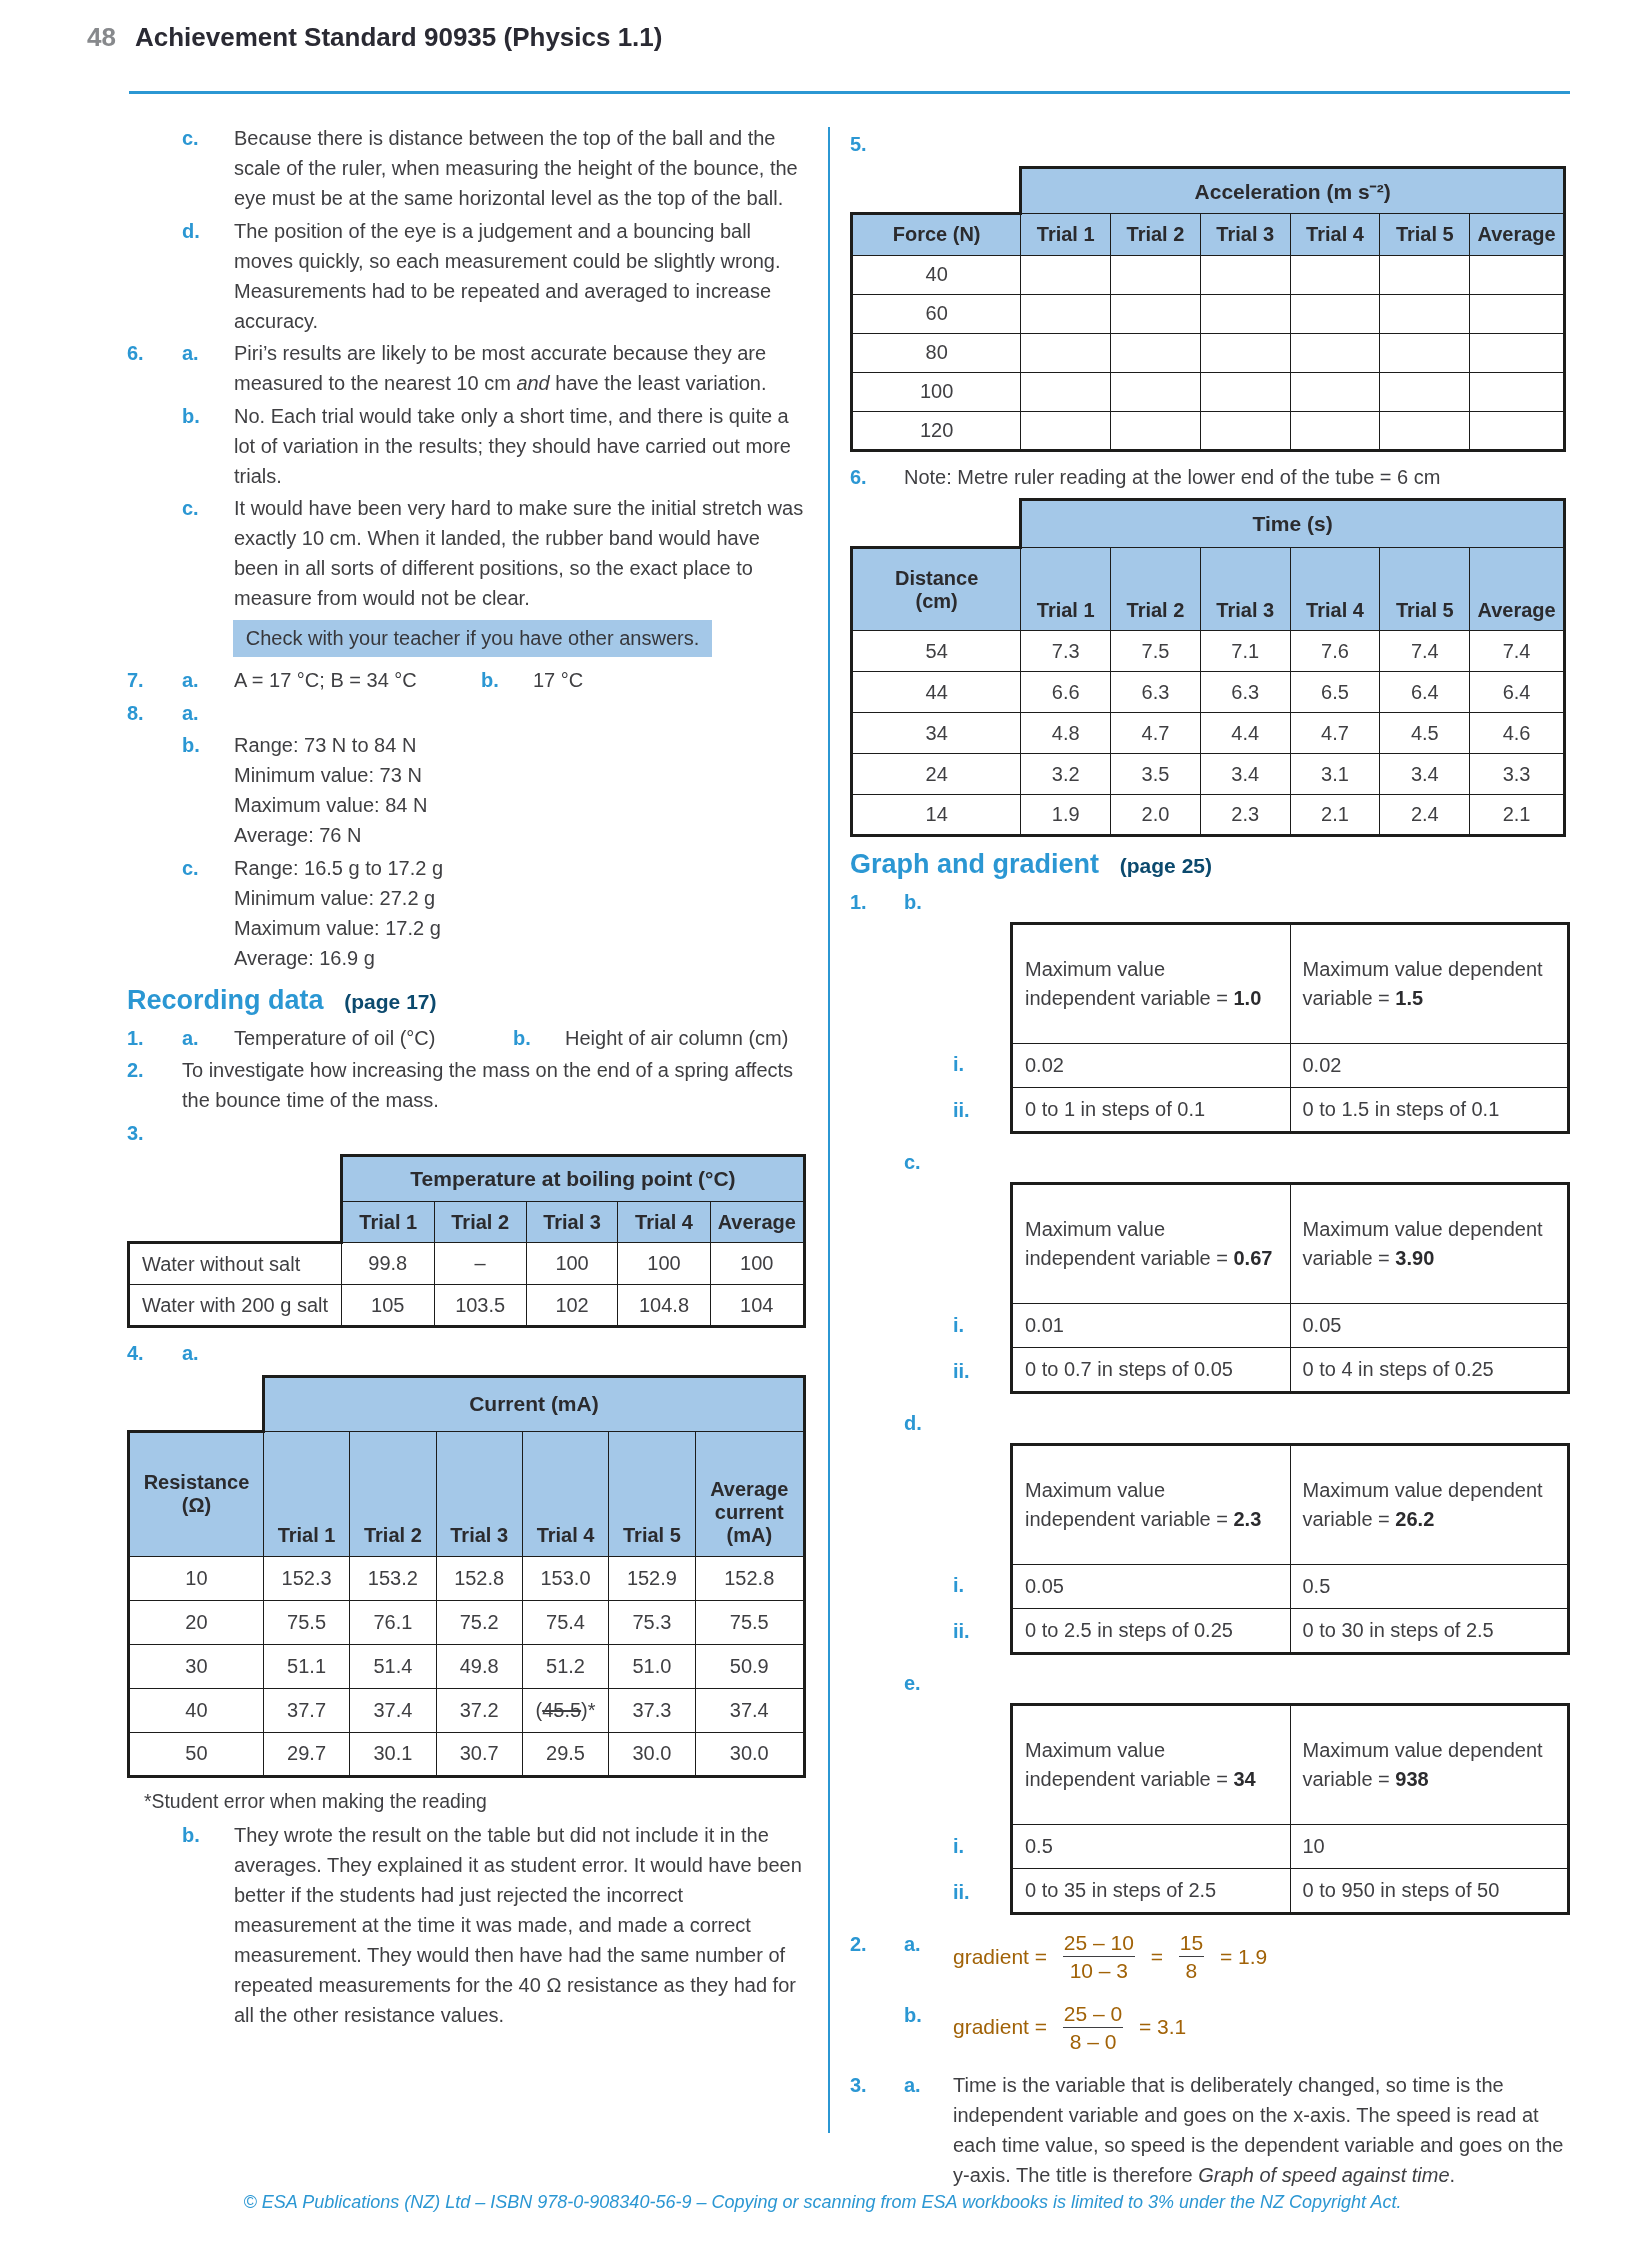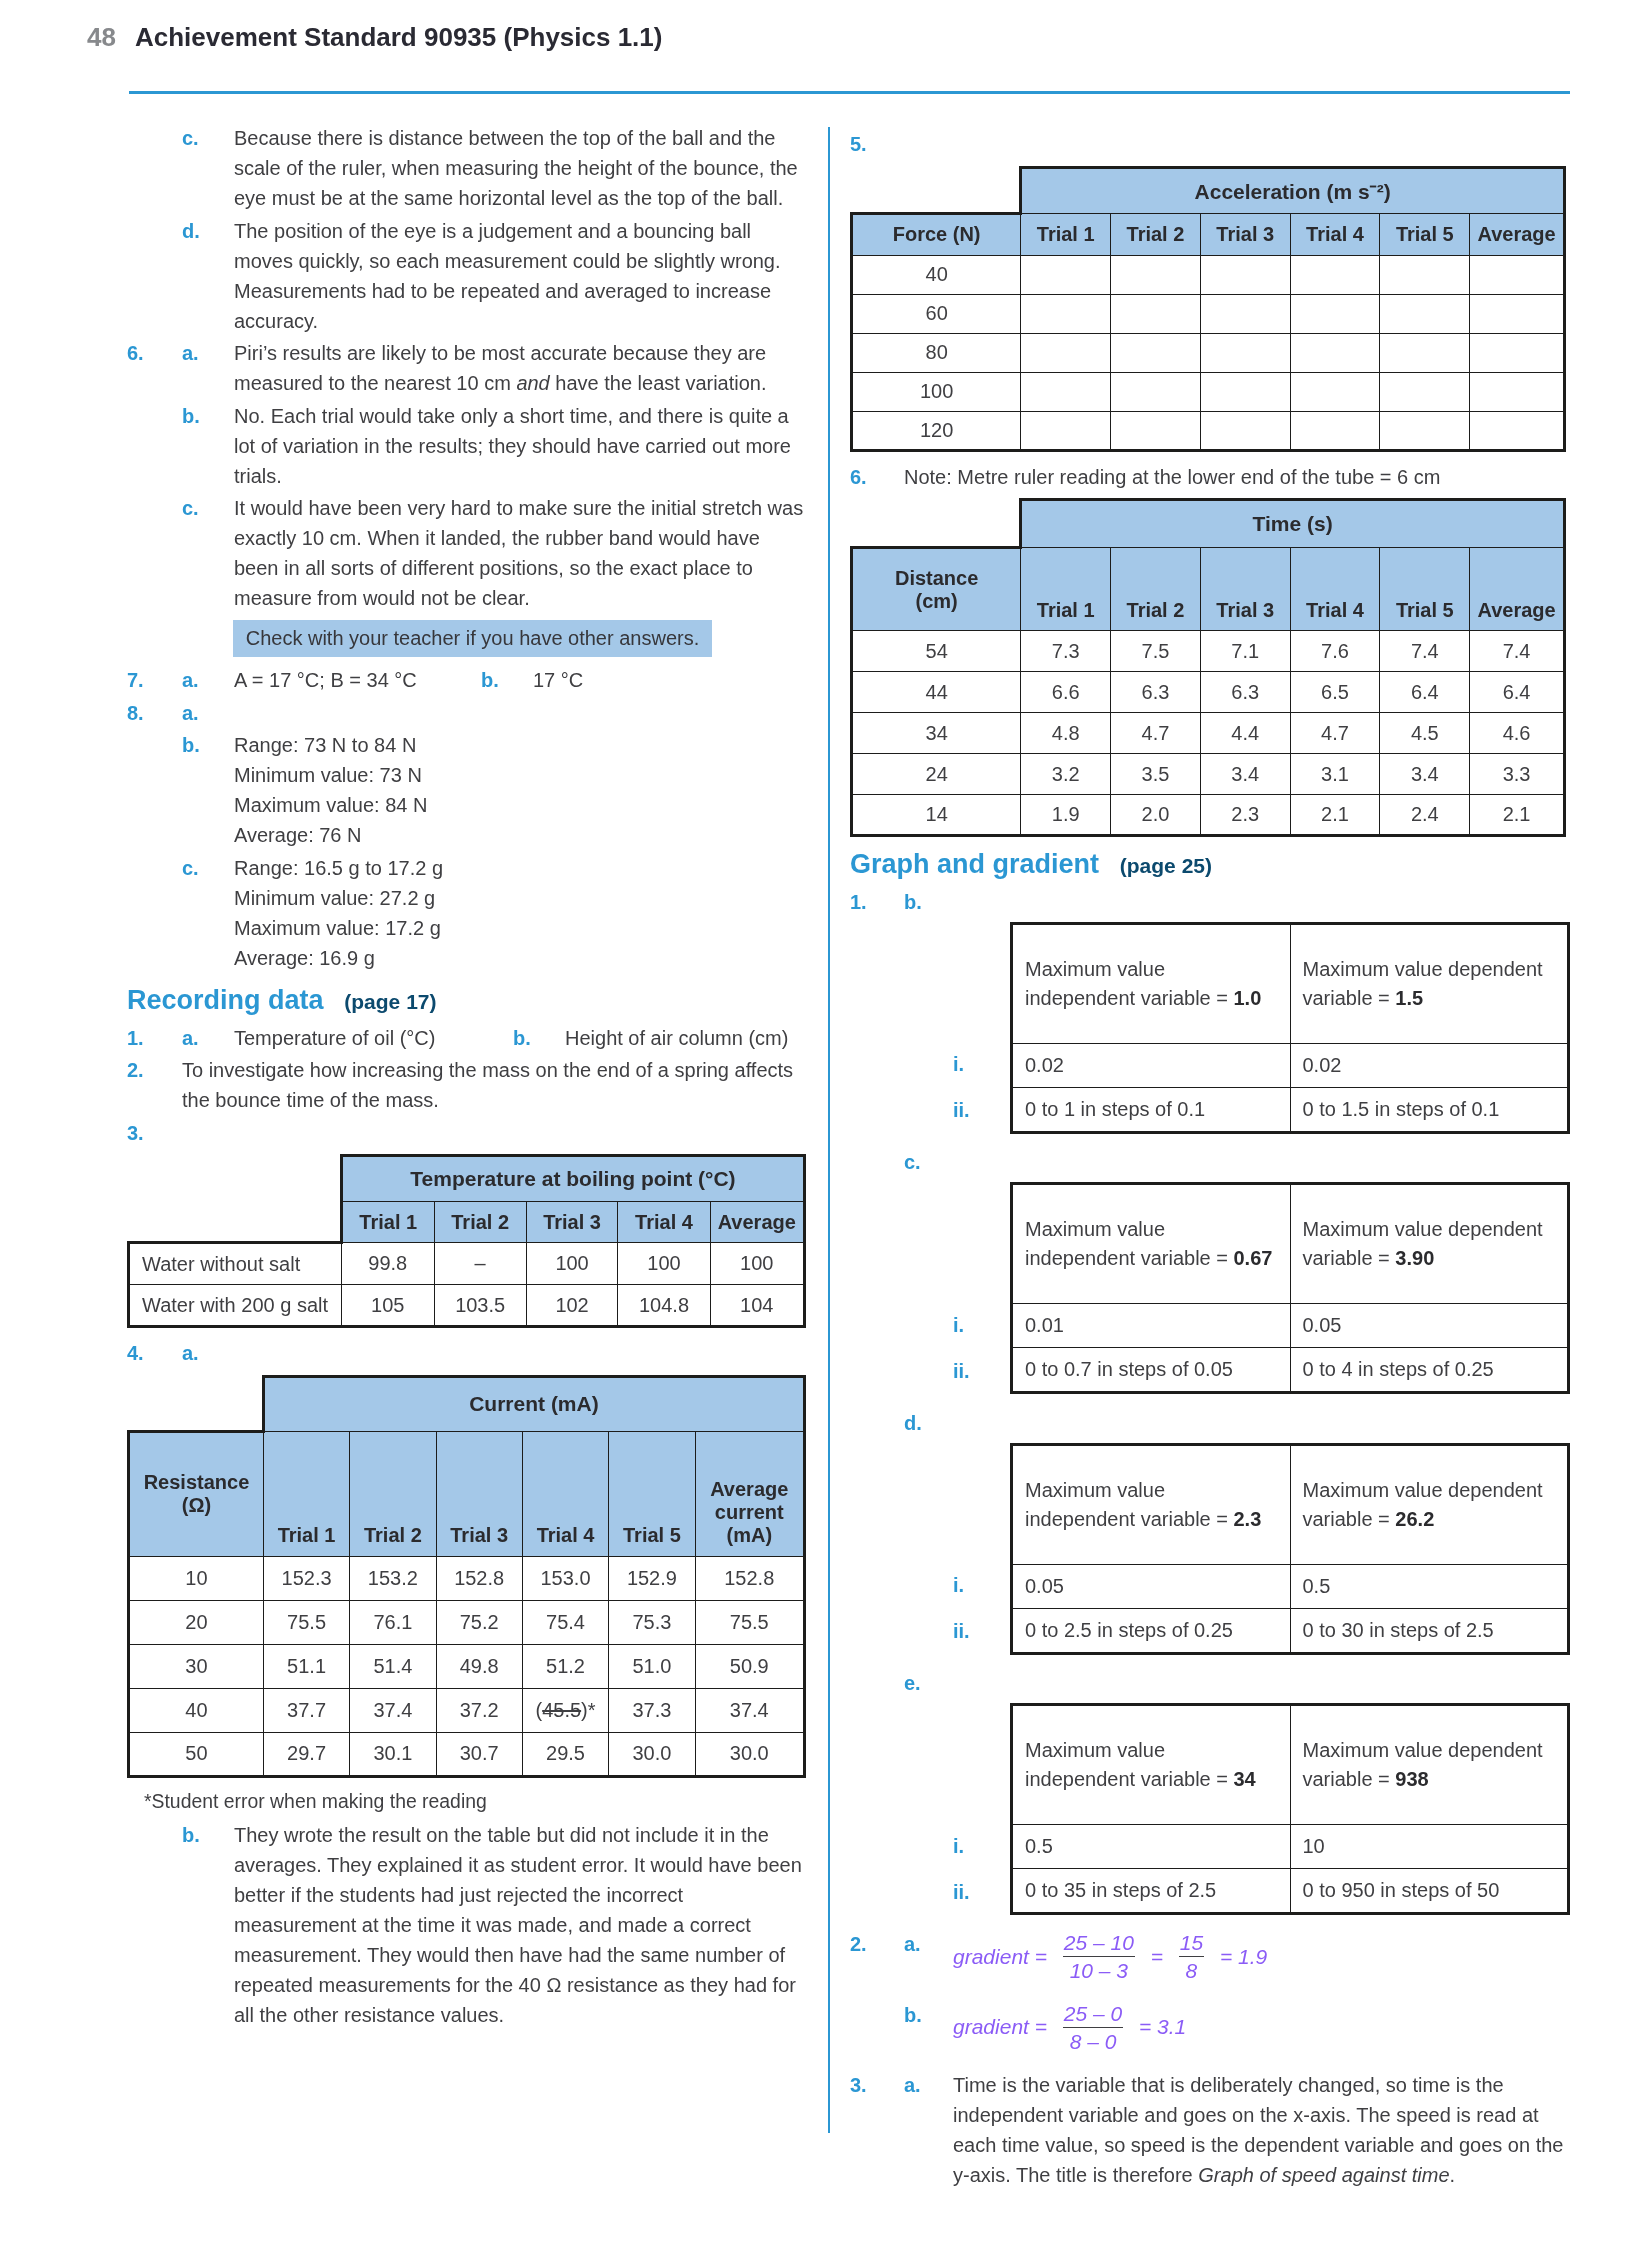--- a/index.html
+++ b/index.html
@@ -47,21 +47,21 @@
   .glabels { width:57px; flex:0 0 57px; }
   .glab { display:flex; align-items:center; color:#2b97d3; font-weight:bold; font-size:20px; }
   .glab.gh { height:120px; } .glab.gi { height:46px; } .glab.gii { height:46px; }
   table.maxtbl { border-collapse:collapse; border:3.4px solid #1d1d1b; width:560px; table-layout:fixed; }
   .maxtbl td { border:1.7px solid #1d1d1b; font-size:20px; line-height:29px; text-align:left;
                padding:5px 12px; vertical-align:middle; }
   .maxtbl tr.ghdr td { height:105px; }
   .maxtbl tr.grow td { height:32px; }
   .maxtbl b { color:#2b2b2e; }
   
-  .eq { display:flex; align-items:center; gap:10px; font-size:21px; color:#8b5cf6;font-style:italic; }
+  .eq { display:flex; align-items:center; gap:10px; font-size:21px; color:#a16207; }
   .frac { display:flex; flex-direction:column; align-items:center; line-height:1.3; }
   .frac .fn { padding:0 6.8px; }
   .frac .fd { border-top:1.7px solid #3f3f42; padding:0 6.8px; }
   .eqrow { margin:12px 0 15px 0; }
   
   .footer { position:absolute; left:0; right:0; bottom:37px; text-align:center;
             color:#2b97d3; font-style:italic; font-size:18px; }
   s { text-decoration-thickness:1.7px; }
 </style>
 </head>
@@ -581,15 +581,16 @@
     </div>
 
     <div class="ri">
       <div class="num">3.</div>
       <div class="let">a.</div>
       <div class="txt"><span>Time is the variable that is deliberately changed, so time is the independent variable and goes on the x-axis. The speed is read at each time value, so speed is the dependent variable and goes on the y-axis. The title is therefore </span><i>Graph of speed against time</i><span>.</span></div>
     </div>
 
   </div>
 
+  <div class="footer">© ESA Publications (NZ) Ltd  –  ISBN 978-0-908340-56-9  –  Copying or scanning from ESA workbooks is limited to 3% under the NZ Copyright Act.</div>
 
 </div>
 
 
 </body></html>

